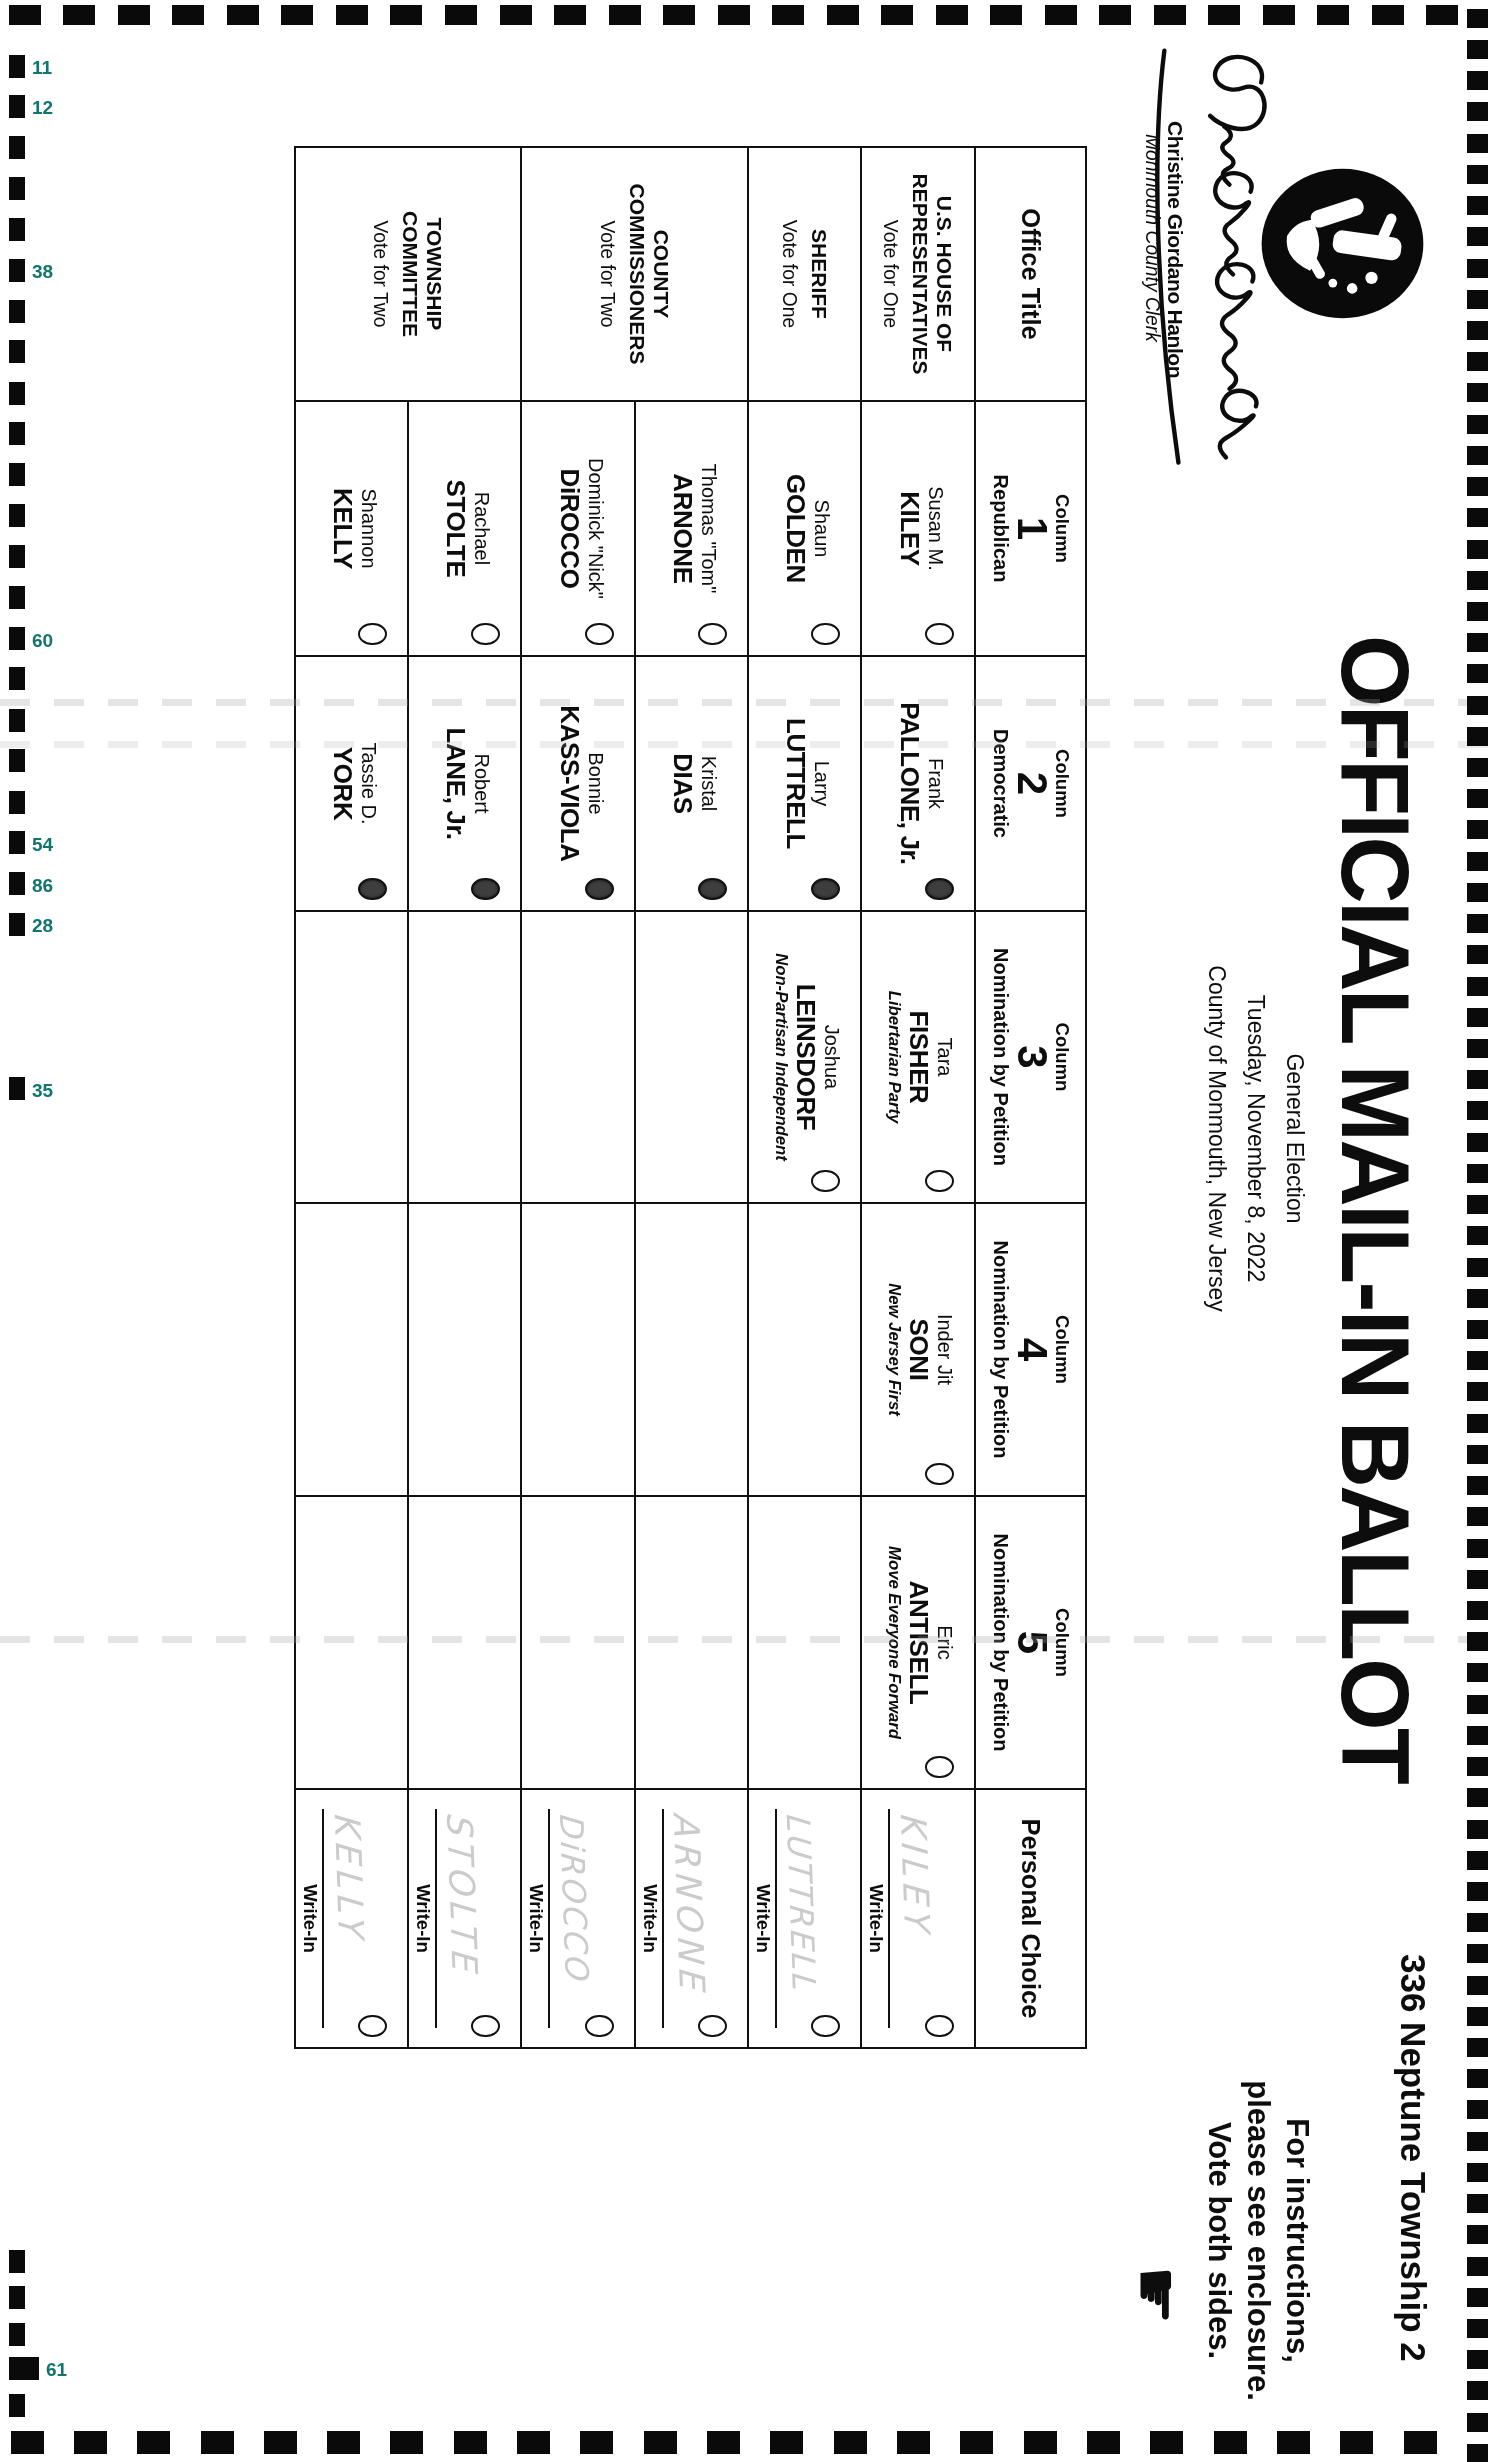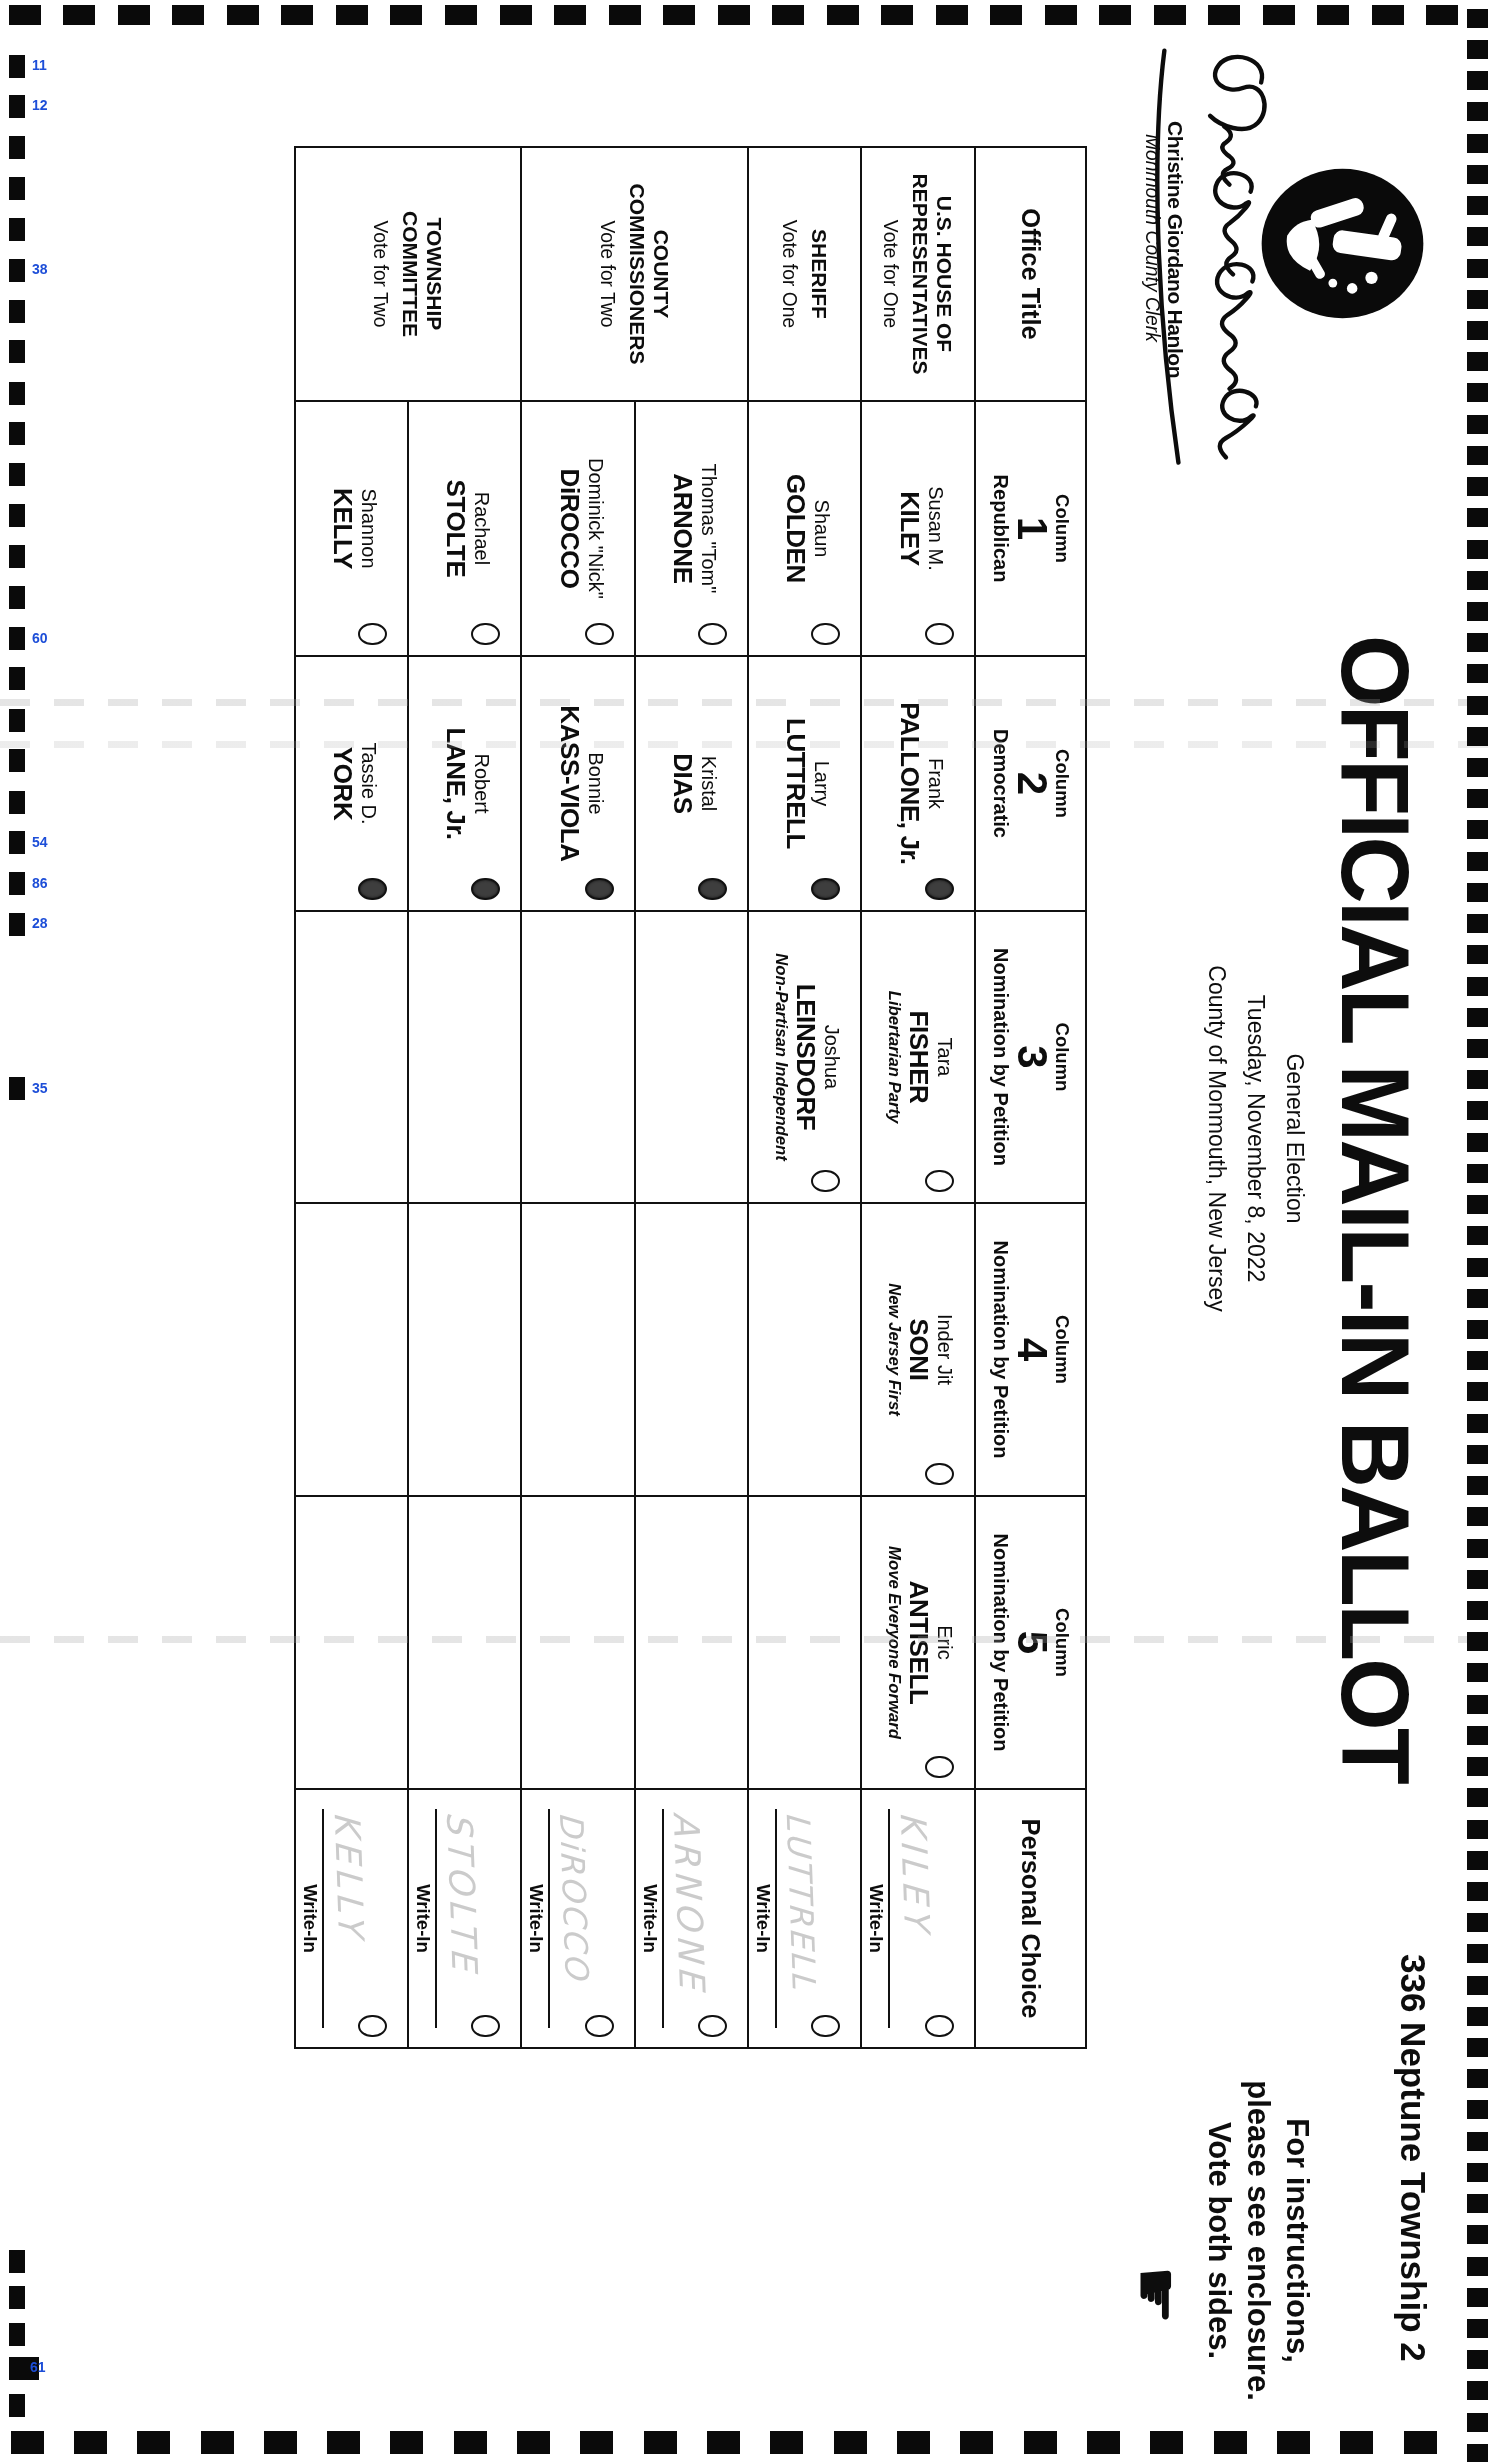--- a/index.html
+++ b/index.html
@@ -1,21 +1,21 @@
 <!DOCTYPE html>
 <html style="font-size:14px"><head>
 <meta charset="utf-8">
 <style>
   html,body{margin:0;padding:0;}
   body{width:1495px;height:2462px;position:relative;background:#ffffff;overflow:hidden;
        font-family:"Liberation Sans",sans-serif;color:#0d0d0d;}
   .page{position:absolute;inset:0;}
   
   .tmark{position:absolute;background:#0a0a0a;}
-  .tnum{position:absolute;font-size:14px;font-weight:bold;color:#1d4ed8;line-height:1;}
+  .tnum{position:absolute;font-size:19px;font-weight:bold;color:#0f766e;line-height:1;}
   
   .sheet{position:absolute;top:0;left:0;width:2462px;height:1495px;
          transform-origin:top left;transform:rotate(90deg) translateY(-1495px);}
   .abs{position:absolute;}
   .nowrap{white-space:nowrap;}
   
   .printed-name{font-size:21px;font-weight:bold;letter-spacing:-0.4px;}
   .clerk-title{font-size:19.3px;font-style:italic;}
   
   .main-title{font-size:93px;font-weight:bold;letter-spacing:-2.6px;white-space:nowrap;
@@ -458,17 +458,17 @@
       <div class="tmark" style="left: 8.8px; top: 872px; width: 16.7px; height: 23px;"></div>
       <div class="tnum" style="left: 32px; top: 876px;">86</div>
       <div class="tmark" style="left: 8.8px; top: 913px; width: 16.7px; height: 23px;"></div>
       <div class="tnum" style="left: 32px; top: 916px;">28</div>
       <div class="tmark" style="left: 8.8px; top: 1077px; width: 16.7px; height: 23px;"></div>
       <div class="tnum" style="left: 32px; top: 1081px;">35</div>
       <div class="tmark" style="left: 8.8px; top: 2250px; width: 16.7px; height: 23px;"></div>
       <div class="tmark" style="left: 8.8px; top: 2286px; width: 16.7px; height: 23px;"></div>
       <div class="tmark" style="left: 8.8px; top: 2323px; width: 16.7px; height: 23px;"></div>
       <div class="tmark" style="left: 8.8px; top: 2357px; width: 30px; height: 23px;"></div>
-      <div class="tnum" style="left: 30px; top: 2360px;">61</div>
+      <div class="tnum" style="left: 46px; top: 2360px;">61</div>
       <div class="tmark" style="left: 8.8px; top: 2394px; width: 16.7px; height: 23px;"></div>
     </div>
 </div>
 
 
 </body></html>

